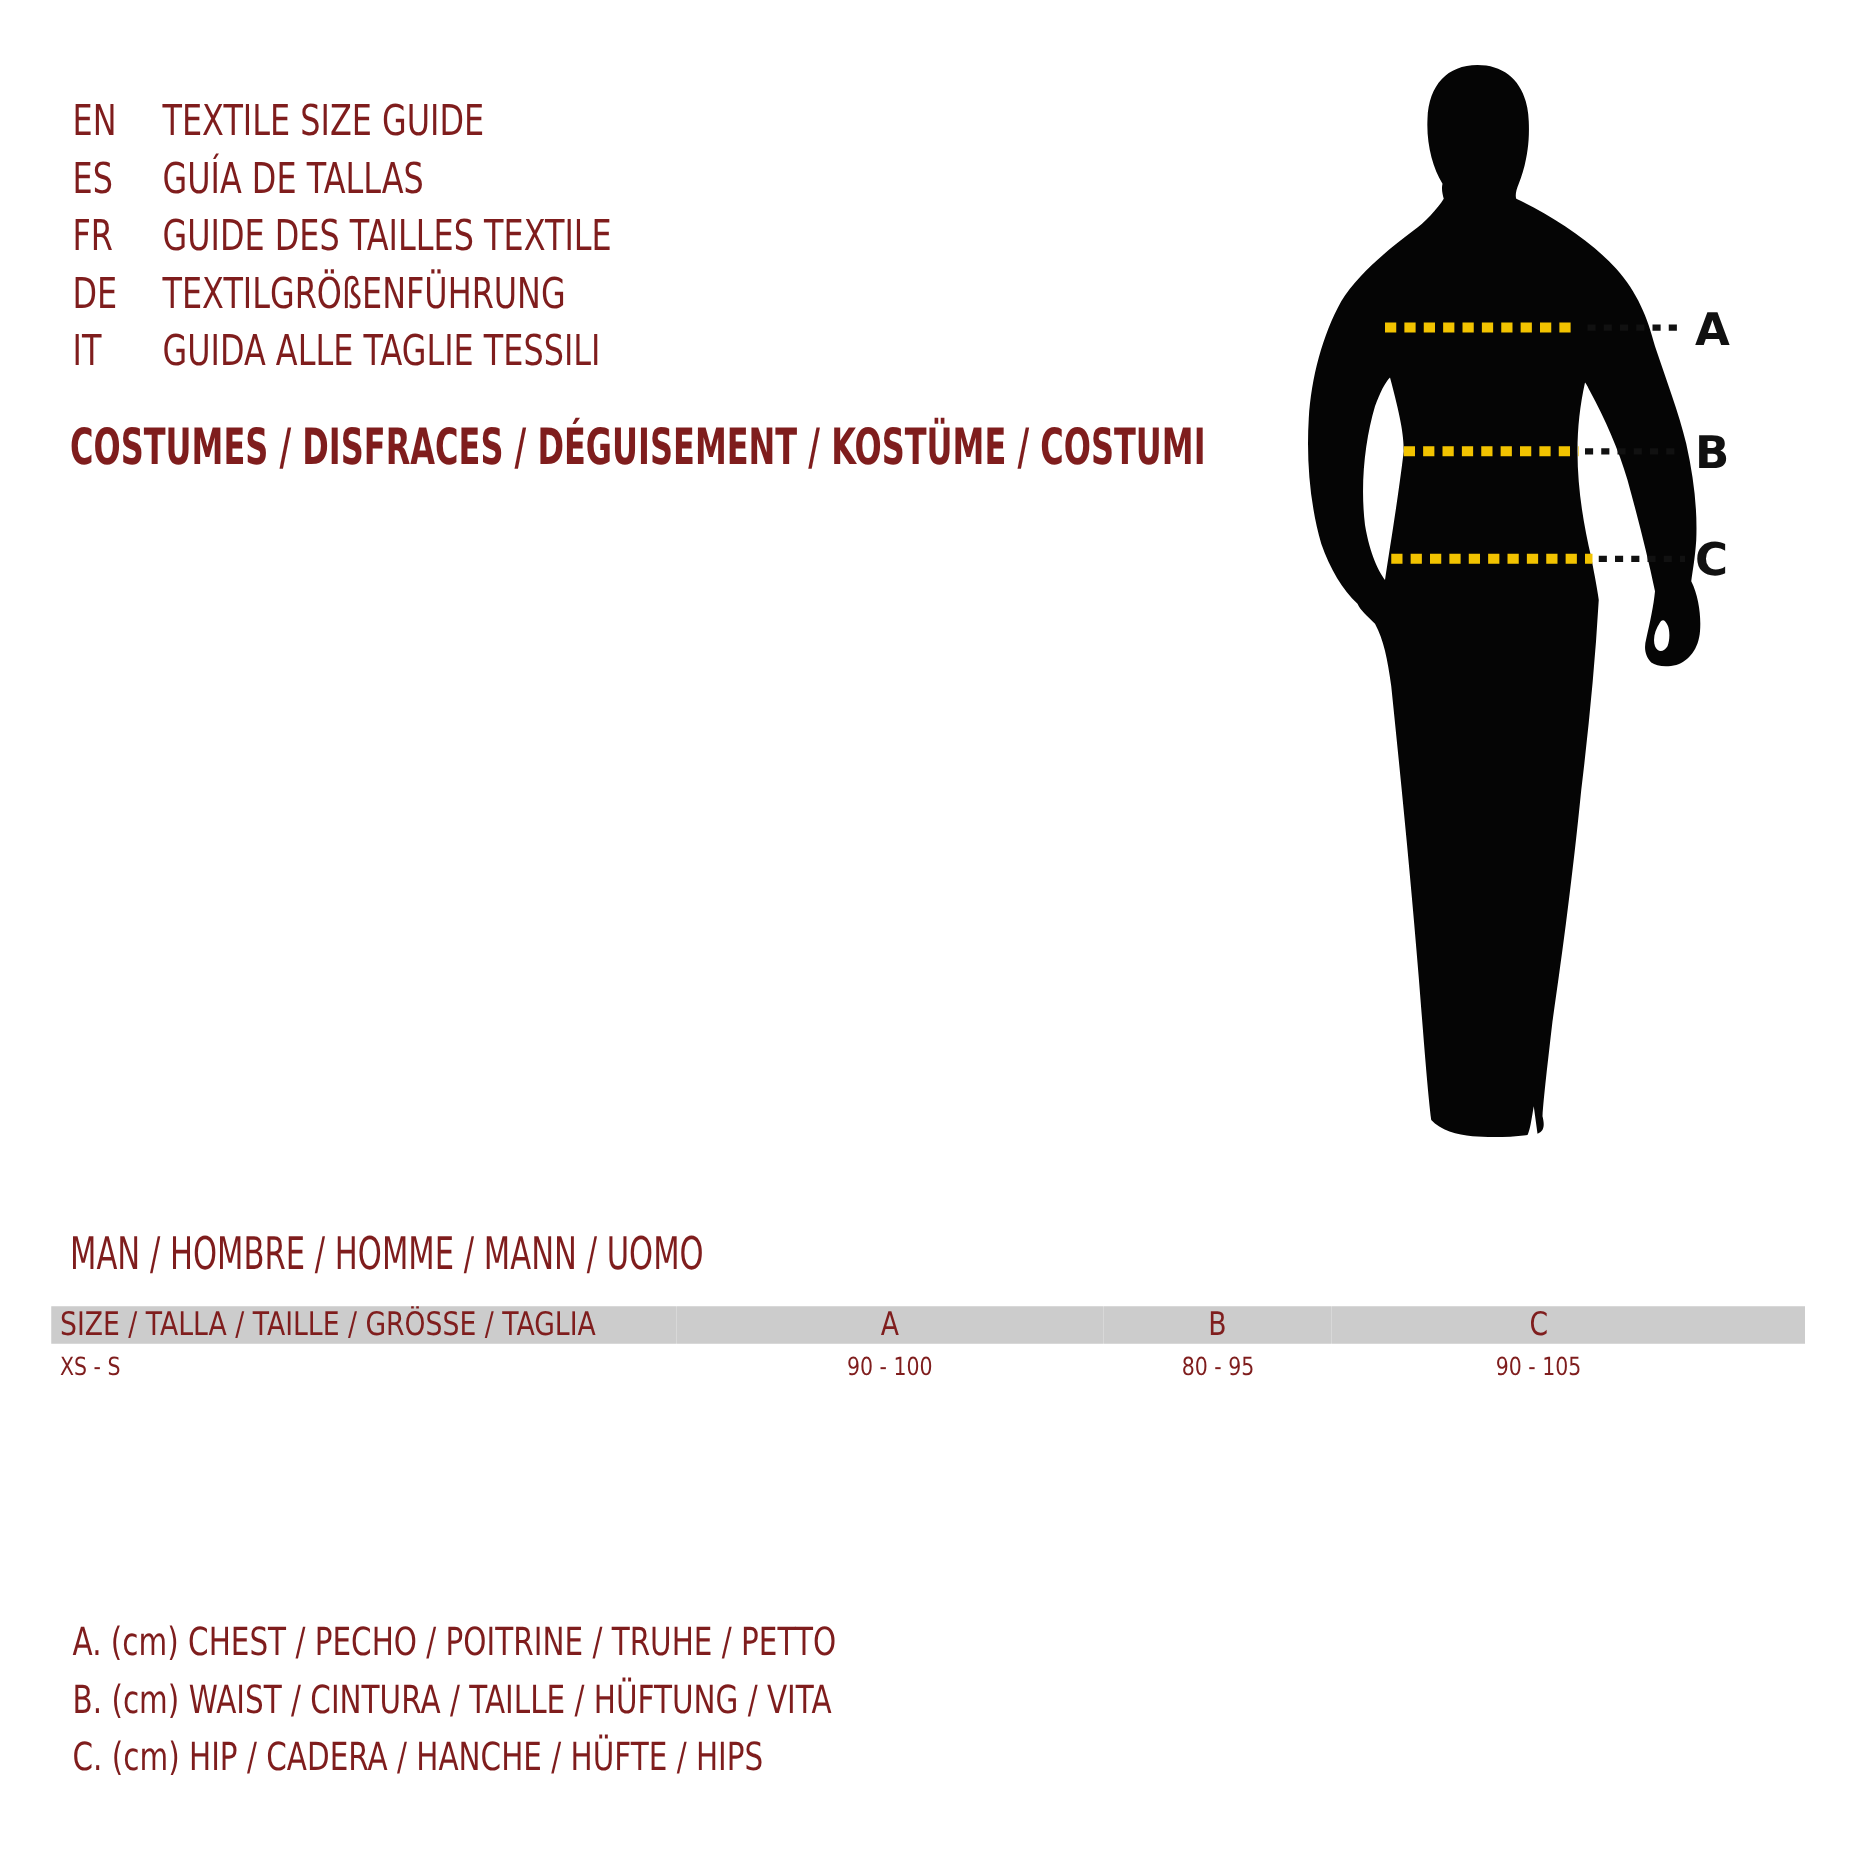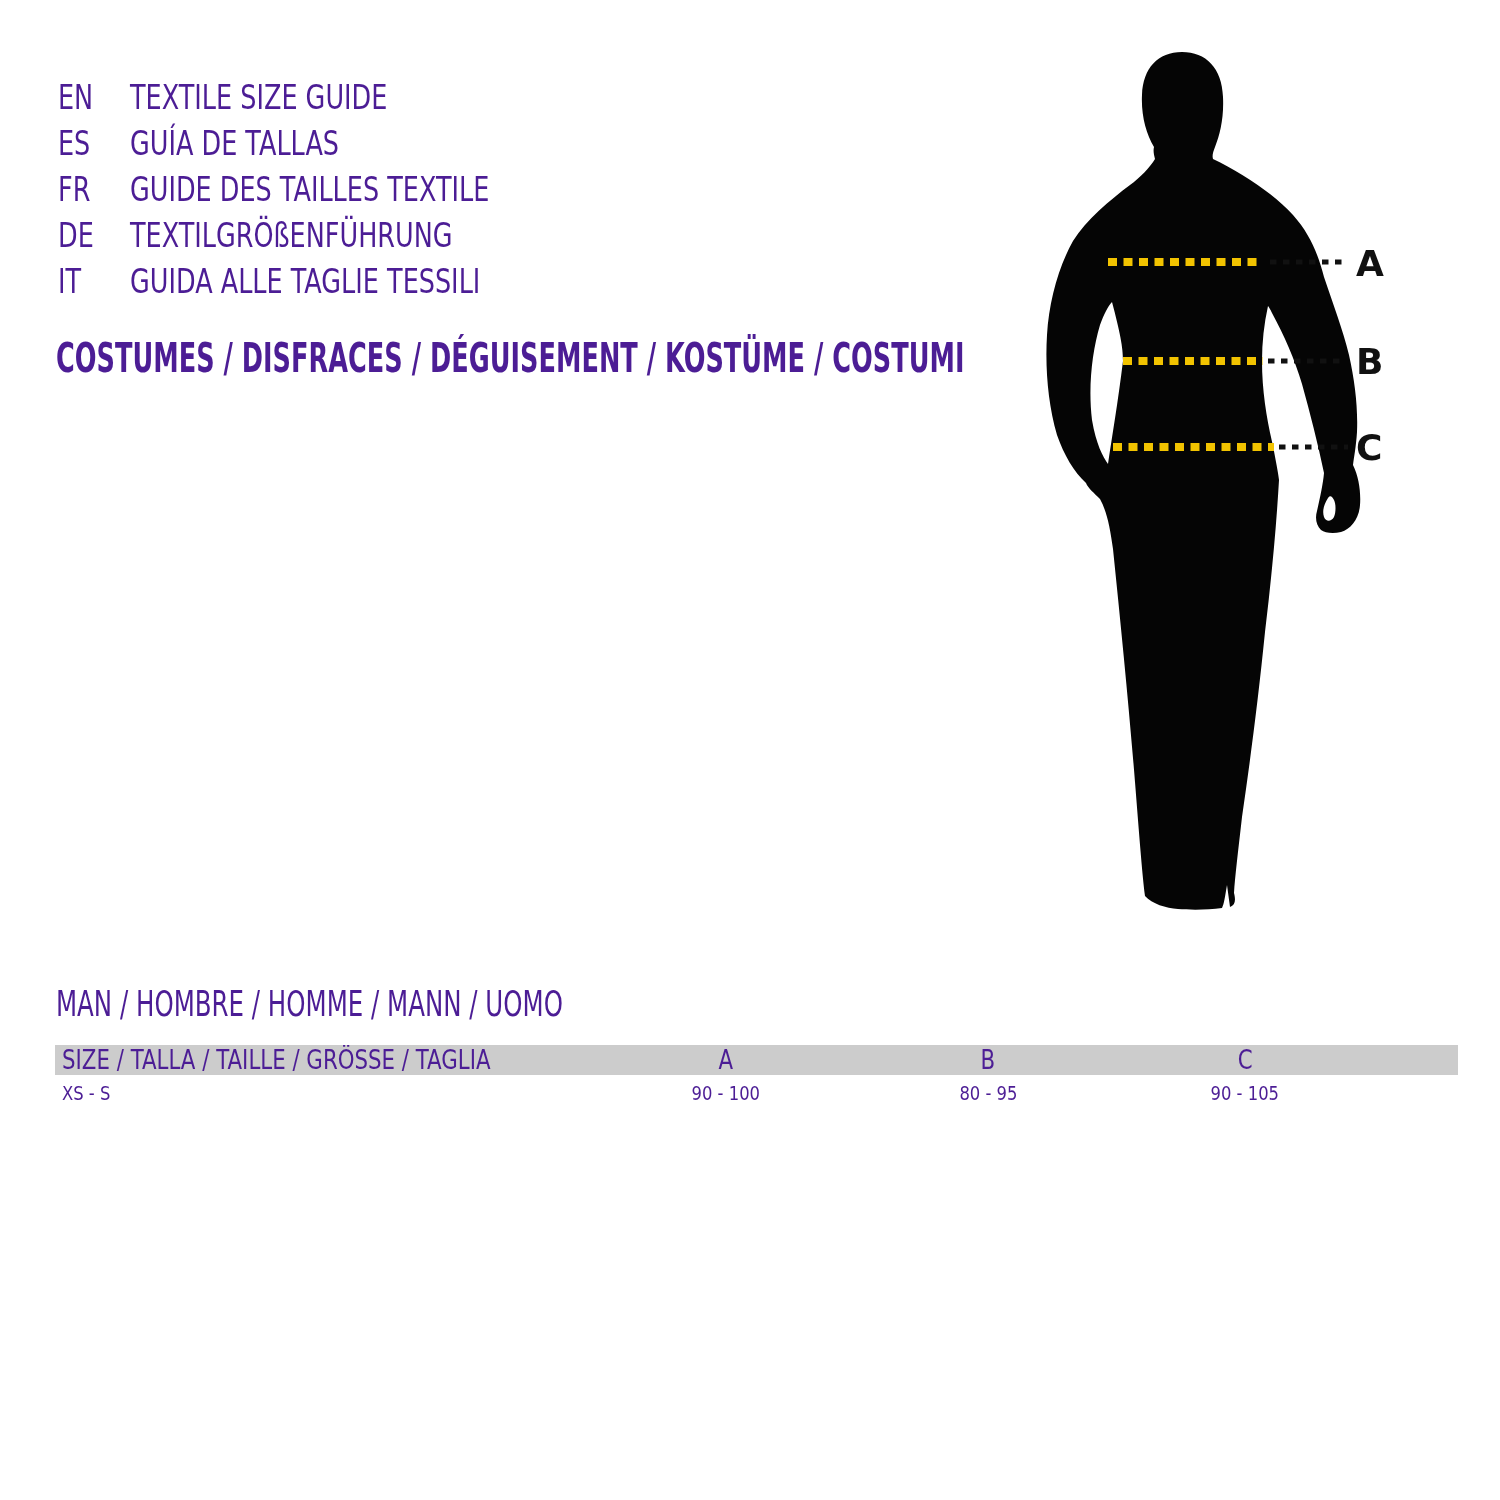--- a/index.html
+++ b/index.html
@@ -3,21 +3,21 @@
 <meta charset="utf-8">
 <style>
   html, body { margin: 0; padding: 0; background: #ffffff; }
   .page {
     position: relative;
     width: 1500px;
     height: 1500px;
     background: #ffffff;
     overflow: hidden;
     font-family: "DejaVu Sans", "Liberation Sans", sans-serif;
-    color: #4c1d95;
+    color: #7f1d1d;
   }
 
   
   .lang-block { position: absolute; left: 58px; top: 74px; }
   .lang-row {
     display: flex;
     font-size: 34px;
     line-height: 46px;
     font-weight: 500;
     transform: scaleX(0.75);
@@ -41,21 +41,21 @@
     transform: scaleX(0.68); transform-origin: 0 0;
     white-space: nowrap;
   }
 
   
   .figure-wrap { position: absolute; left: 1030px; top: 52px; width: 470px; height: 880px; }
   .figure-wrap svg { display: block; width: 470px; height: 880px; }
   .measure-label { font-family: "DejaVu Sans", "Liberation Sans", sans-serif; font-weight: bold; font-size: 36px; fill: #111111; }
 
   
-  .size-table-wrap { position: absolute; left: 55px; top: 1045px; width: 1403px; }
+  .size-table-wrap { position: absolute; left: 41px; top: 1045px; width: 1403px; }
   table.size-table { width: 1403px; border-collapse: collapse; table-layout: fixed; }
   table.size-table th, table.size-table td {
     padding: 0; margin: 0; font-weight: normal; overflow: hidden;
     font-size: 20px; vertical-align: middle;
   }
   table.size-table thead tr { background: #cccccc; height: 30px; }
   table.size-table thead th { font-size: 26px; }
   table.size-table tbody tr { height: 36px; background: #ffffff; }
   table.size-table tbody tr:nth-child(even) { background: #efefef; }
   .c-size { text-align: left; }
@@ -195,14 +195,19 @@
         <tr>
           <td class="c-size"><span class="tx">XS - S</span></td>
           <td class="c-a"><span class="tx">90 - 100</span></td>
           <td class="c-b"><span class="tx">80 - 95</span></td>
           <td class="c-c"><span class="tx">90 - 105</span></td>
         </tr>
       </tbody>
     </table>
   </div>
 
+  <div class="footnotes">
+    <div class="footnote">A. (cm) CHEST / PECHO / POITRINE / TRUHE / PETTO</div>
+    <div class="footnote">B. (cm) WAIST / CINTURA / TAILLE / HÜFTUNG / VITA</div>
+    <div class="footnote">C. (cm) HIP / CADERA / HANCHE / HÜFTE / HIPS</div>
+  </div>
 
 </div>
 
 </body></html>

